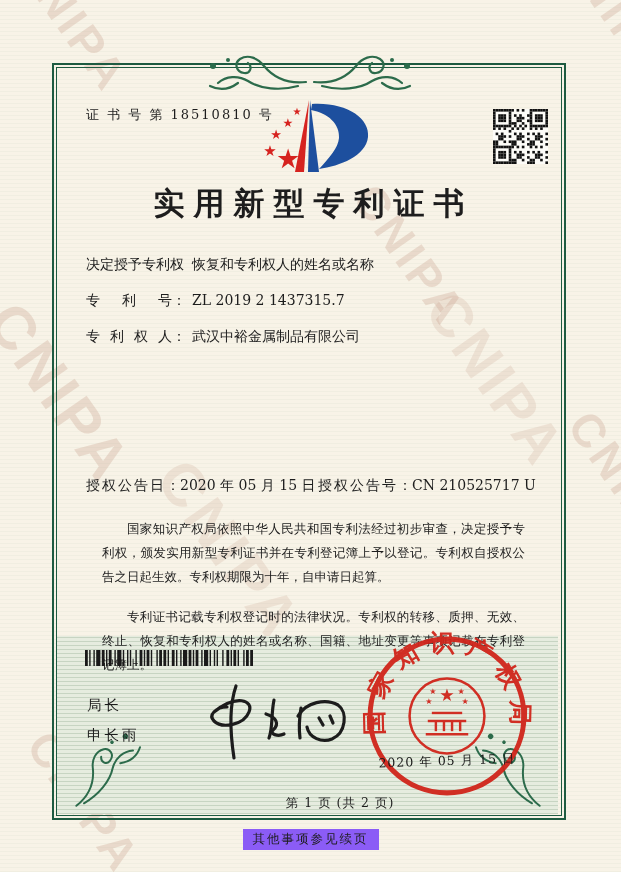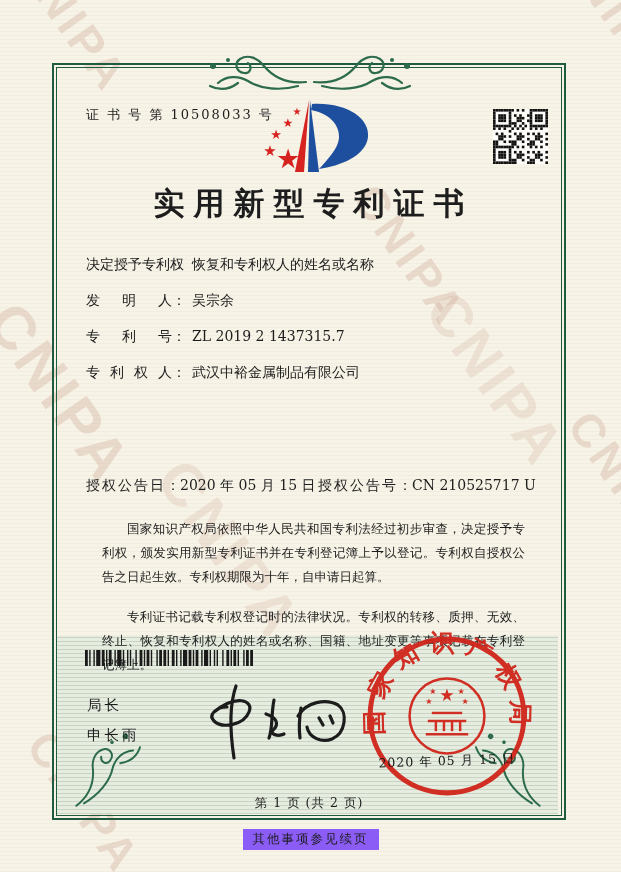--- a/index.html
+++ b/index.html
@@ -31,21 +31,21 @@
   .paras{position:absolute;left:86px;top:501px;width:455px;font-size:12.5px;line-height:24px;
          text-align:justify;}
   .paras p{margin:16px;text-indent:2em;}
   .barcode{position:absolute;left:85px;top:650px;}
   .signer-title{position:absolute;left:87px;top:696px;font-size:14.5px;letter-spacing:3px;text-align:center;}
   .signer-name{position:absolute;left:87px;top:726px;font-size:14.5px;letter-spacing:3px;}
   .signature{position:absolute;left:178px;top:676px;}
   .seal{position:absolute;left:361px;top:630px;opacity:0.95;}
   .seal-date{position:absolute;left:374px;top:753px;width:146px;text-align:center;font-size:12.5px;
              letter-spacing:1px;color:#171717;transform:rotate(-2deg);}
-  .page-indicator{position:absolute;left:52px;top:795px;width:514px;text-align:center;font-size:12.5px;letter-spacing:1px;}
+  .page-indicator{position:absolute;left:52px;top:795px;width:514px;text-align:center;font-size:12.5px;letter-spacing:1px;padding-left:31px;}
   .continuation{position:absolute;left:50%;transform:translateX(-50%);top:829px;font-size:12.5px;
                 letter-spacing:2px;background:#8b5cf6;padding:2px 10px;}
 </style>
 </head>
 <body>
 
 <div class="page">
 
   <span class="wm" style="left:-8px;top:-6px;">CNIPA</span>
   <span class="wm" style="left:535px;top:-18px;">CNIPA</span>
@@ -75,21 +75,21 @@
     <use href="#flourish" transform="translate(120,12)"></use>
     <use href="#flourish" transform="translate(116,12) scale(-1,1)"></use>
   </svg>
   <svg class="ornament" style="left:54px;top:718px;" width="100" height="100" viewBox="0 0 100 100">
     <use href="#flourish" transform="translate(2,70) rotate(-45) scale(0.9)"></use>
   </svg>
   <svg class="ornament" style="left:462px;top:718px;" width="100" height="100" viewBox="0 0 100 100">
     <use href="#flourish" transform="translate(98,70) rotate(45) scale(-0.9,0.9)"></use>
   </svg>
 
-  <div class="cert-no">证 书 号 第 10508033 号</div>
+  <div class="cert-no">证 书 号 第 18510810 号</div>
 
   <svg class="logo" width="156" height="86" viewBox="0 0 156 86">
     <path d="M 80,10 C 114,8 138,24 136,43 C 134,62 108,72 87,75 C 98,63 106,54 107,44 C 108,30 96,19 79,16 Z" fill="#1d4f9e"></path>
     <polygon points="77,6 63,78 72,78" fill="#d6231f"></polygon>
     <polygon points="78,6 76,78 87,78" fill="#1d4f9e"></polygon>
     <g fill="#d6231f" text-anchor="middle" font-family="DejaVu Sans, sans-serif">
       <text x="56" y="74" font-size="27">★</text>
       <text x="38" y="62" font-size="15">★</text>
       <text x="44" y="45" font-size="13">★</text>
       <text x="56" y="33" font-size="12">★</text>
@@ -309,23 +309,20 @@
       </g>
     </svg>
 
   <div class="title">实用新型专利证书</div>
 
   <div class="fields">
     <div class="field-row">
       <span class="flabel">决定授予专利权</span><span class="colon">：</span><span>恢复和专利权人的姓名或名称</span>
     </div>
     <div class="field-row">
-      <span class="flabel">发明人</span><span class="colon">：</span><span>吴宗余</span>
-    </div>
-    <div class="field-row">
       <span class="flabel">专利号</span><span class="colon">：</span><span>ZL 2019 2 1437315.7</span>
     </div>
     <div class="field-row">
       <span class="flabel">专利权人</span><span class="colon">：</span><span>武汉中裕金属制品有限公司</span>
     </div>
   </div>
 
   <div class="grant-row">
     <span>
       <span class="glabel">授权公告日</span><span>：</span><span>2020 年 05 月 15 日</span>

